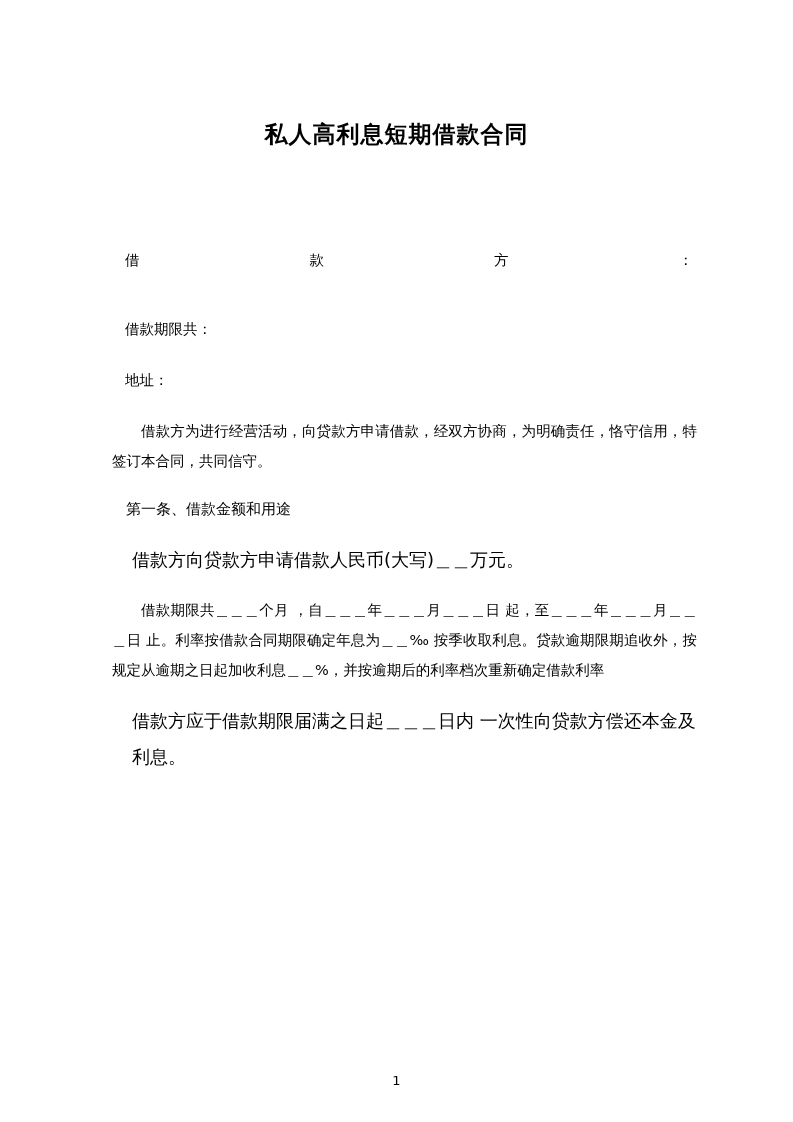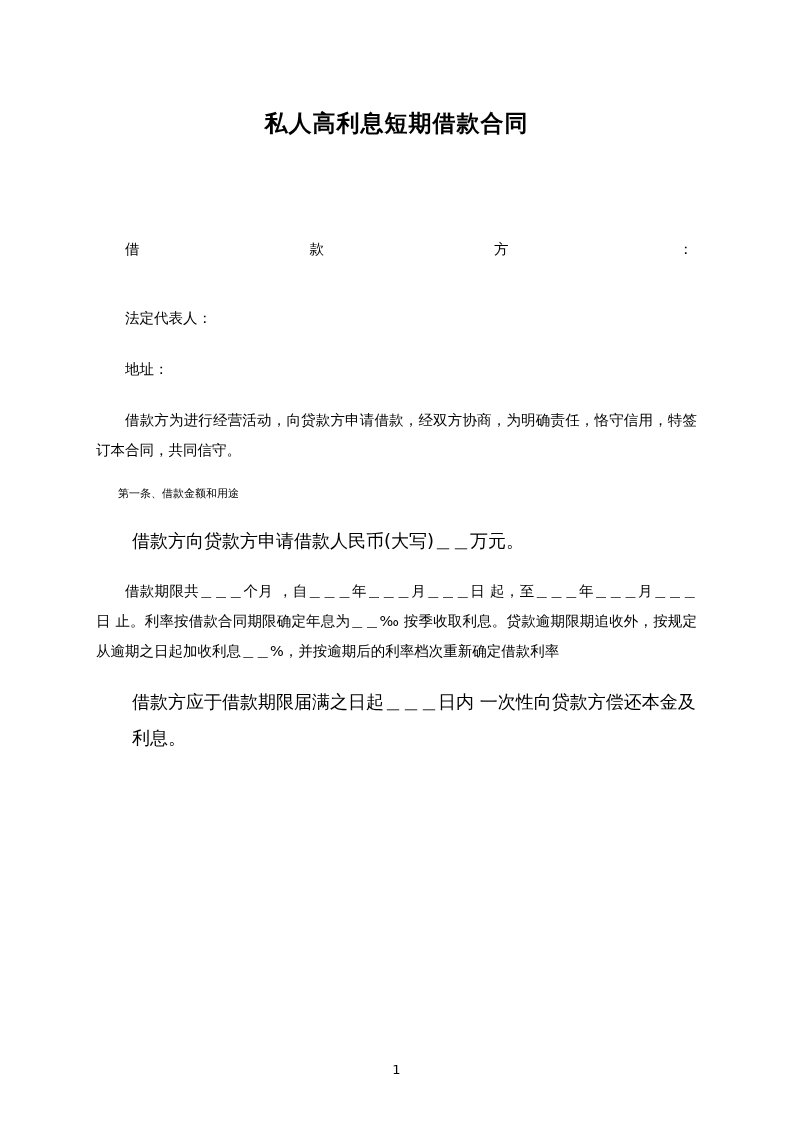--- a/index.html
+++ b/index.html
@@ -19,21 +19,21 @@
     width: 793px;
     height: 1122px;
     box-sizing: border-box;
     padding: 0;
     position: relative;
   }
   .doc-title {
     font-size: 23px;
     font-weight: bold;
     text-align: center;
-    margin: 1px;
+    margin: 12px;
     padding-top: 108px;
     letter-spacing: 1px;
     line-height: 1.3;
   }
   .body-area {
     padding: 0 96px 0 96px;
     margin-top: 96px;
   }
   .party-line {
     display: flex;
@@ -48,35 +48,35 @@
   .party-line .s1 { width: 185px; }
   .party-line .s2 { width: 185px; }
   .party-line .s3 { flex: 1; text-align: right; padding-right: 4px; }
   .field-line {
     font-size: 14.5px;
     line-height: 2.0;
     margin: 0 0 22px 0;
     padding-left: 2em;
   }
   .section-head {
-    font-size: 11px;
+    font-size: 15px;
     line-height: 2.0;
     margin: 0 0 18px 0;
     padding-left: 2em;
   }
   .section-body {
     font-size: 18px;
     line-height: 2.0;
     margin: 0 0 18px 0;
     padding-left: 2em;
   }
   .flow {
     font-size: 14.5px;
     line-height: 2.05;
-    margin: 0 0 18px 0;
+    margin: 0 0 18px 16px;
     text-align: justify;
     text-justify: inter-ideograph;
   }
   .flow-indent {
     text-indent: 2em;
   }
   .page-number {
     position: absolute;
     bottom: 46px;
     left: 0;
@@ -100,21 +100,21 @@
       <span class="seg s1">借</span>
       <span class="seg s2">款</span>
       <span class="seg s2">方</span>
       <span class="seg s3">：</span>
     </div>
 
     <div class="gap-1"></div>
 
 
 
-    <div class="field-line">法定代表人：</div>
+    <div class="field-line">借款期限共：</div>
 
     <div class="field-line">地址：</div>
 
     <div class="flow flow-indent">借款方为进行经营活动，向贷款方申请借款，经双方协商，为明确责任，恪守信用，特签订本合同，共同信守。</div>
 
     <div class="section-head">第一条、借款金额和用途</div>
     <div class="section-body">借款方向贷款方申请借款人民币(大写)＿＿万元。</div>
 
     <div class="flow flow-indent">借款期限共＿＿＿个月 ，自＿＿＿年＿＿＿月＿＿＿日 起，至＿＿＿年＿＿＿月＿＿＿日 止。利率按借款合同期限确定年息为＿＿‰ 按季收取利息。贷款逾期限期追收外，按规定从逾期之日起加收利息＿＿%，并按逾期后的利率档次重新确定借款利率</div>
 

